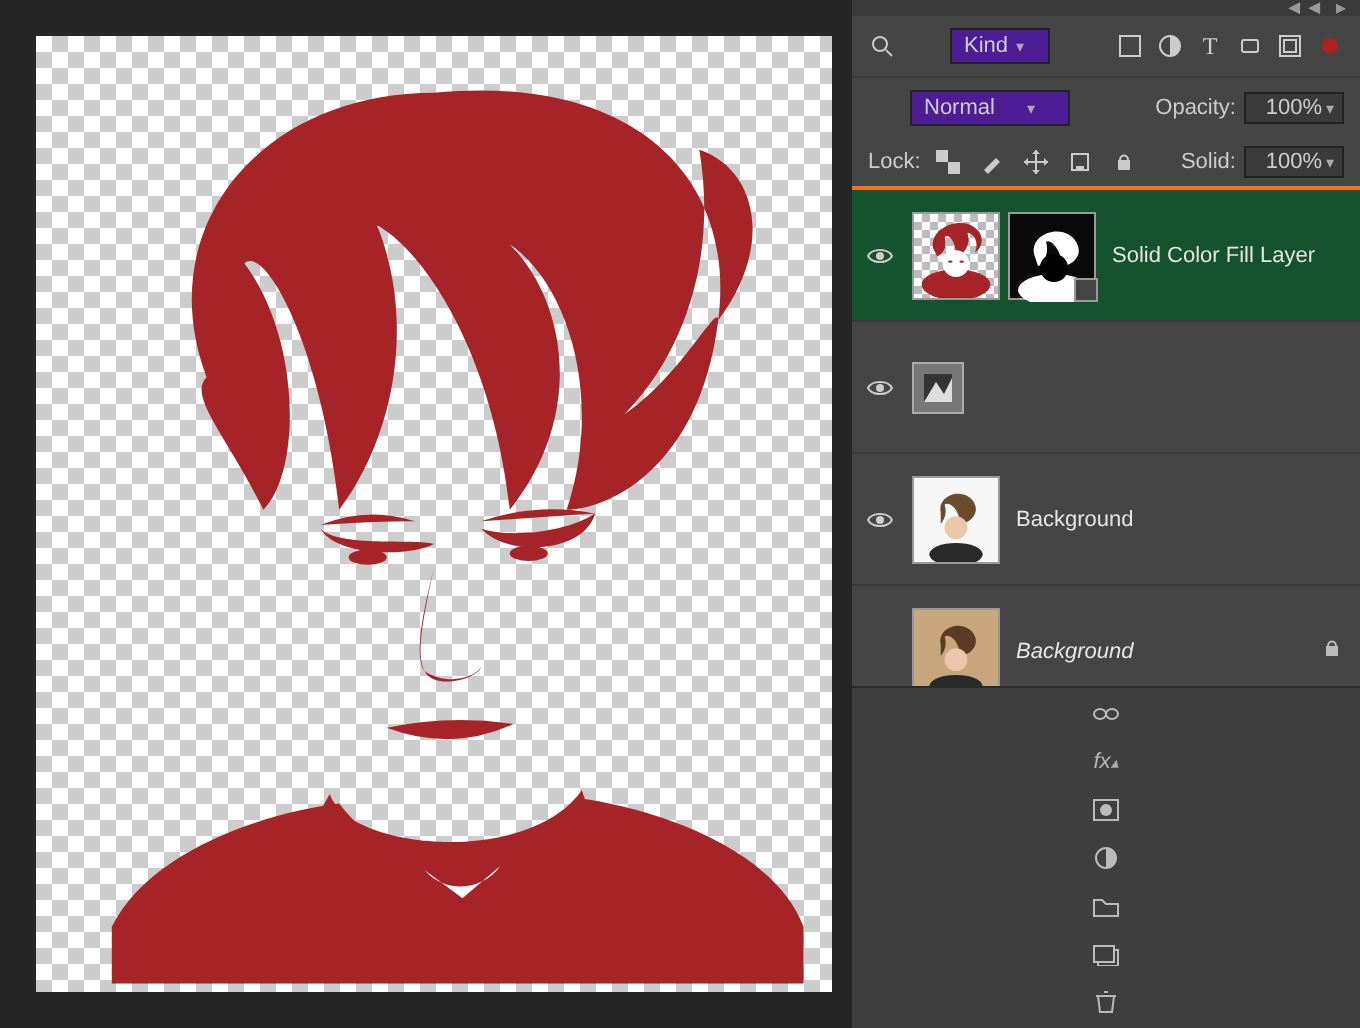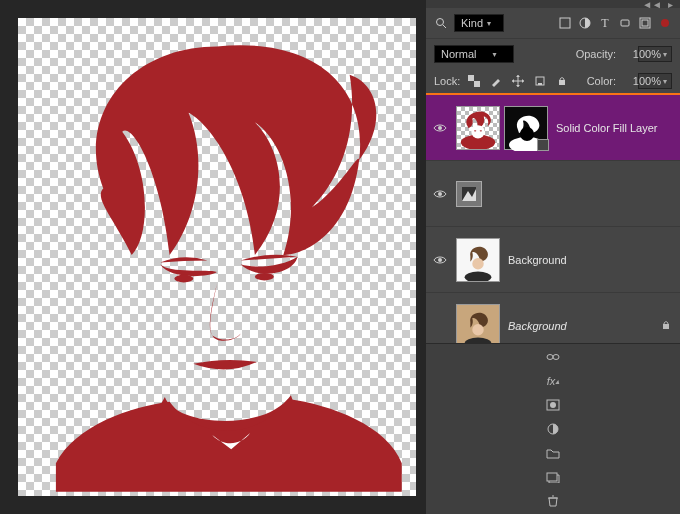--- a/index.html
+++ b/index.html
@@ -16,33 +16,33 @@
   position: relative; overflow: hidden; }
 .portrait { position: absolute; inset: 0; }
 .panel { width: 254px; background: #454545; display: flex; flex-direction: column; font-size: 11px; color: #ccc; }
 .panel-top { height: 8px; display: flex; justify-content: flex-end; align-items: center; padding: 0 4px; background: #3a3a3a; }
 .panel-top span { font-size: 10px; padding: 0 3px; color: #999; cursor: default; }
 .tabs { display: flex; align-items: center; background: #383838; border-bottom: 1px solid #2a2a2a; padding: 0 4px; }
 .tab { padding: 6px 10px; background: #454545; color: #ddd; border-top: 1px solid #555; }
 .tab-spacer { flex: 1; }
 .menu-icon { color: #aaa; padding: 4px; }
 .filter-row { display: flex; align-items: center; padding: 6px 8px; gap: 6px; border-bottom: 1px solid #3a3a3a; }
-.dropdown { background: #000000; border: 1px solid #222; padding: 2px 6px; display: flex; align-items: center; gap: 4px; min-width: 50px; }
+.dropdown { background: #4c1d95; border: 1px solid #222; padding: 2px 6px; display: flex; align-items: center; gap: 4px; min-width: 50px; margin-left: 21px; }
 .filter-icons { display: flex; gap: 6px; margin-left: auto; }
 .icon { width: 14px; height: 14px; display: flex; align-items: center; justify-content: center; color: #ccc; }
 .dot { width: 8px; height: 8px; border-radius: 50%; background: #a22; }
 .blend-row { display: flex; align-items: center; padding: 6px 8px; gap: 6px; }
 .blend-row .dropdown { flex: 0 0 auto; min-width: 80px; gap: 16px; }
-.opacity-group { margin-left: auto; display: flex; align-items: center; gap: 22px; }
-.pct-box { background: #3a3a3a; border: 1px solid #222; padding: 1px 4px; width: 34px; text-align: right; display:flex; align-items:center; gap:2px; justify-content:flex-end; }
+.opacity-group { margin-left: auto; display: flex; align-items: center; gap: 4px; }
+.pct-box { background: #3a3a3a; border: 1px solid #222; padding: 1px 4px; width: 50px; text-align: right; display:flex; align-items:center; gap:2px; justify-content:flex-end; }
 .lock-row { display: flex; align-items: center; padding: 4px 8px; gap: 6px; border-bottom: 2px solid #f97316; }
 .lock-row .icon { width: 16px; }
 .layers { flex: 1; overflow: auto; }
 .layer { display: flex; align-items: center; padding: 4px 6px; gap: 8px; border-bottom: 1px solid #3a3a3a; min-height: 66px; }
-.layer.selected { background: #701a75; }
+.layer.selected { background: #14532d; }
 .eye { width: 16px; display: flex; justify-content: center; }
 .thumbs { display: flex; align-items: flex-end; gap: 4px; position: relative; }
 .thumb { width: 44px; height: 44px; border: 1px solid #9a9a9a; background-image:
   linear-gradient(45deg,#bbb 25%,transparent 25%),
   linear-gradient(-45deg,#bbb 25%,transparent 25%),
   linear-gradient(45deg,transparent 75%,#bbb 75%),
   linear-gradient(-45deg,transparent 75%,#bbb 75%);
   background-size: 8px 8px;
   background-position: 0 0,0 4px,4px -4px,-4px 0;
   background-color: #fff; position: relative;
@@ -178,21 +178,21 @@
           <rect x="4" y="8" width="4" height="2" fill="#ccc"></rect>
         </svg>
       </span>
     <span class="icon">
         <svg width="12" height="12">
           <rect x="3" y="5" width="6" height="5" fill="#ccc"></rect>
           <path d="M4 5 C4 2 8 2 8 5" stroke="#ccc" fill="none"></path>
         </svg>
       </span>
     <div class="opacity-group">
-      <span>Color:</span>
+      <span>Solid:</span>
       <div class="pct-box">
         <span>100%</span>
         <span class="caret">▾</span>
       </div>
     </div>
   </div>
 
   <div class="layers">
 
     <div class="layer selected">

